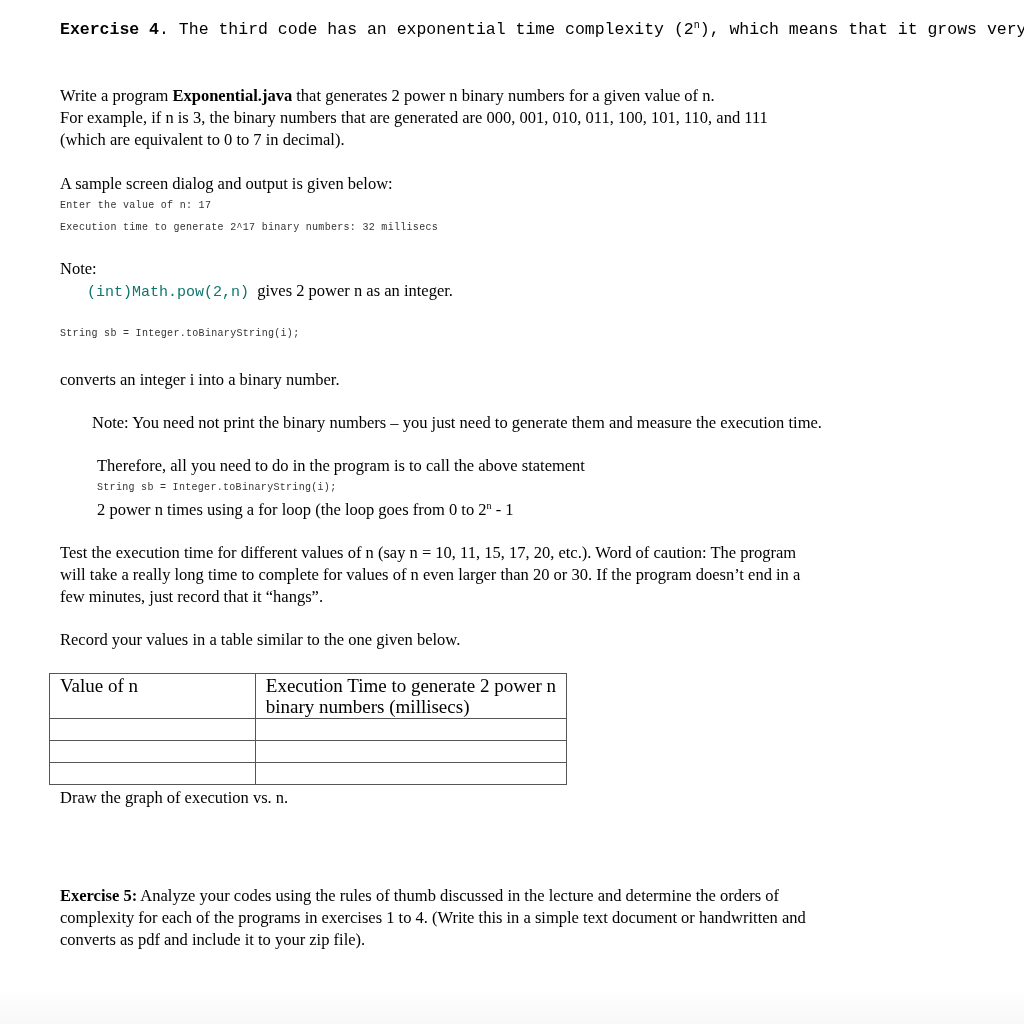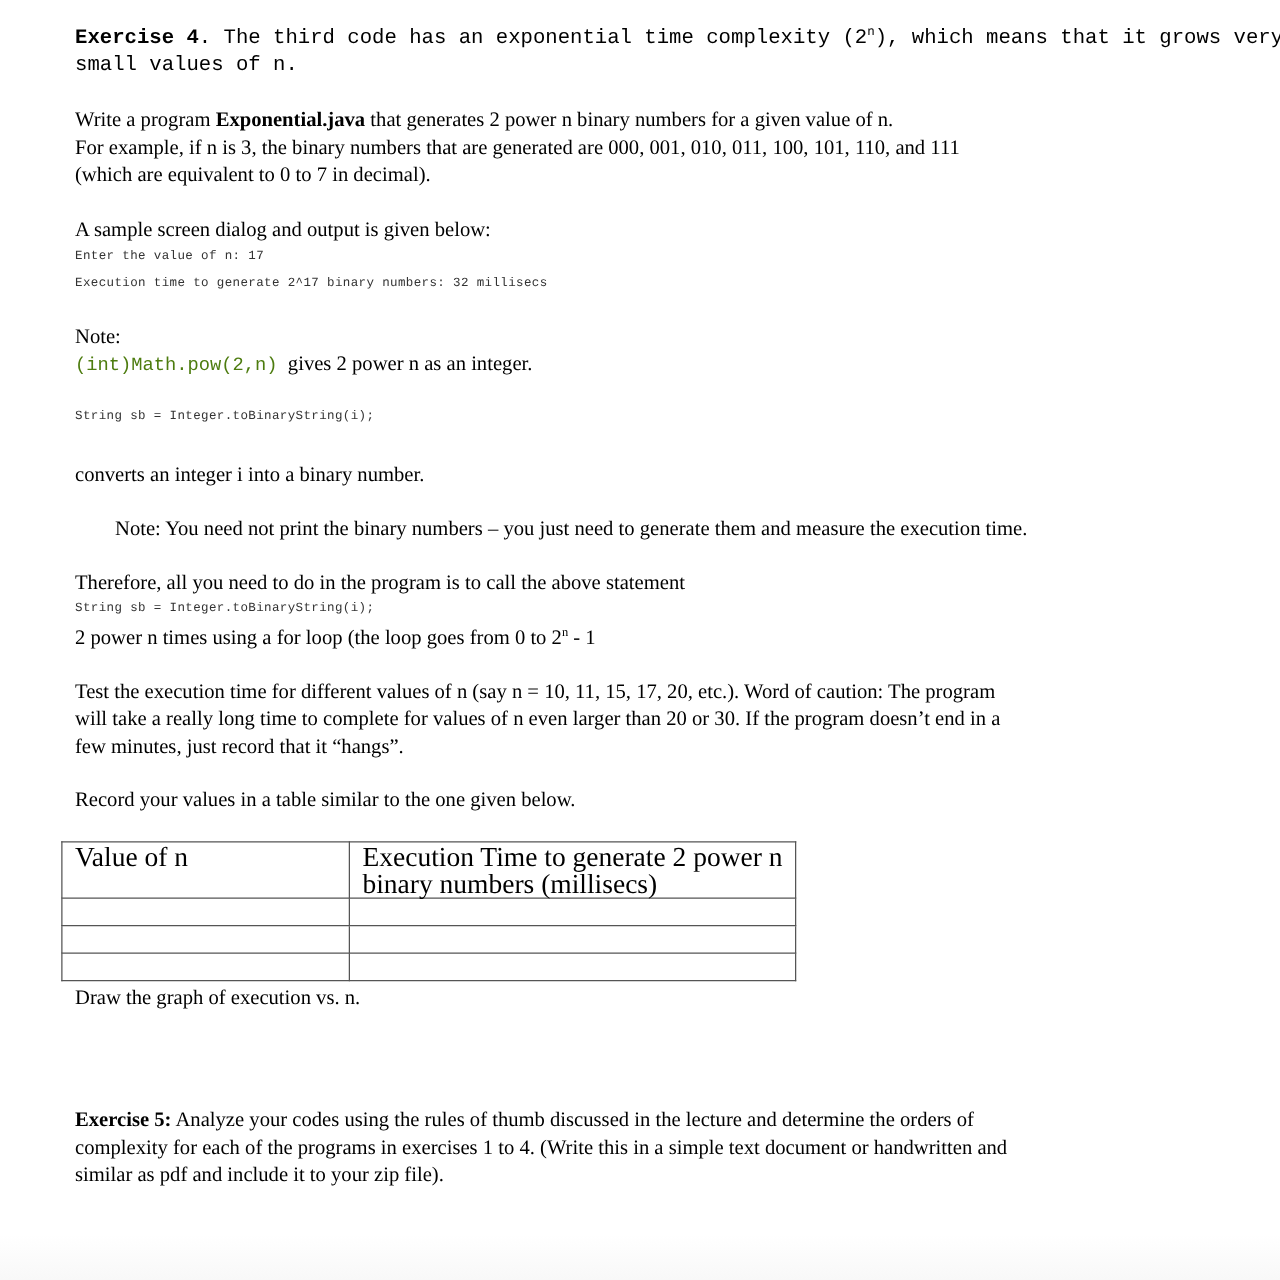--- a/index.html
+++ b/index.html
@@ -32,65 +32,65 @@
   .line { display: block; white-space: nowrap; }
   .mono {
     font-family: "Liberation Mono", monospace;
     font-size: 10px;
     color: #333333;
     letter-spacing: 0.3px;
   }
   .mono-sm {
     font-family: "Liberation Mono", monospace;
     font-size: 15px;
-    color: #4d7c0f;
+    color: #0f766e;
+    margin-left: 27px;
   }
   b { font-weight: bold; }
   sup { font-size: 10px; line-height: 0; vertical-align: 6px; }
 
   #ex4 { top: 19px; font-family: Liberation Mono, monospace; }
   #write { top: 85px; }
   #sample { top: 173px; }
   #note1 { top: 258px; }
   #code1 { top: 323px; }
   #converts { top: 369px; }
   #note2 { top: 412px; margin-left: 32px; }
-  #therefore { top: 455px; }
+  #therefore { top: 455px; margin-left: 37px; }
   #test { top: 542px; }
   #record { top: 629px; }
   #draw { top: 787px; }
   #ex5 { top: 885px; }
 
   table.results {
     position: absolute;
     left: 49px;
     top: 673px;
-    width: 588px;
+    width: 518px;
     border-collapse: collapse;
-    font-size: 22px;
+    font-size: 19px;
     line-height: 21px;
     padding-left: 28px;
   }
   table.results td {
     border: 1.5px solid #555555;
     padding: 0 10px;
     vertical-align: top;
   }
   table.results td.c1 { width: 220px; }
   table.results tr.hdr td { height: 43px; padding-top: 1px; }
   table.results tr.row td { height: 21px; }
 </style>
 </head>
 <body>
 
 <div class="page-bottom-fade"></div>
 
 <div class="blk" id="ex4">
   <span class="line"><b>Exercise 4</b><span>. The third code has an exponential time complexity (2</span><sup>n</sup><span>), which means that it grows very fast even for</span></span>
-  <span class="line">small values of n.</span>
 </div>
 
 <div class="blk" id="write">
   <span class="line"><span>Write a program </span><b>Exponential.java</b><span> that generates 2 power n binary numbers for a given value of n.</span></span>
   <span class="line">For example, if n is 3, the binary numbers that are generated are 000, 001, 010, 011, 100, 101, 110, and 111</span>
   <span class="line">(which are equivalent to 0 to 7 in decimal).</span>
 </div>
 
 <div class="blk" id="sample">
   <span class="line">A sample screen dialog and output is given below:</span>
@@ -155,14 +155,14 @@
 </tbody>
   </table>
 
 <div class="blk" id="draw">
   <span class="line">Draw the graph of execution vs. n.</span>
 </div>
 
 <div class="blk" id="ex5">
   <span class="line"><b>Exercise 5:</b><span> Analyze your codes using the rules of thumb discussed in the lecture and determine the orders of</span></span>
   <span class="line">complexity for each of the programs in exercises 1 to 4. (Write this in a simple text document or handwritten and</span>
-  <span class="line">similar as pdf and include it to your zip file).</span>
+  <span class="line">converts as pdf and include it to your zip file).</span>
 </div>
 
 </body></html>

